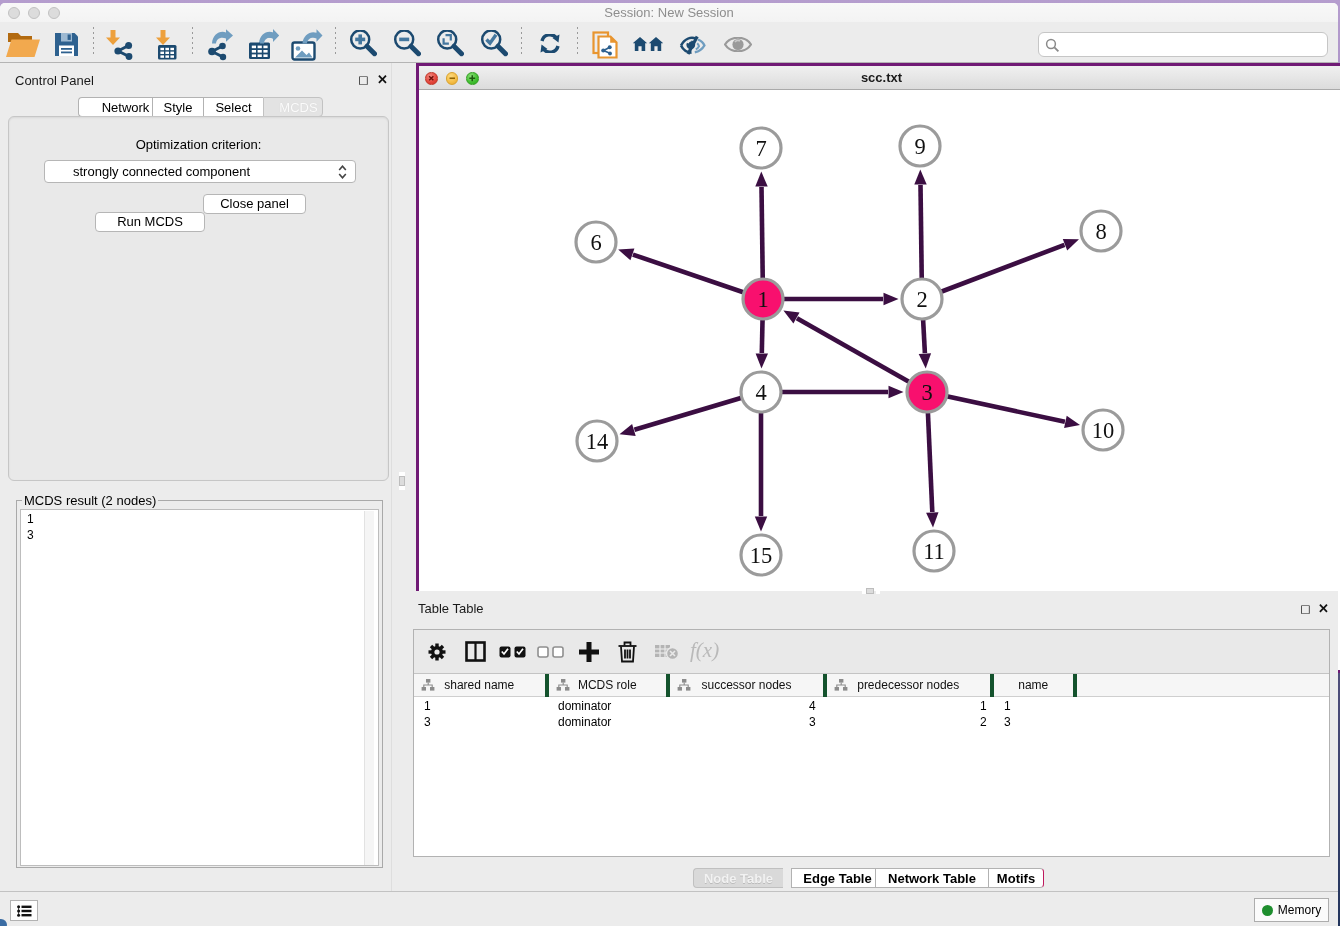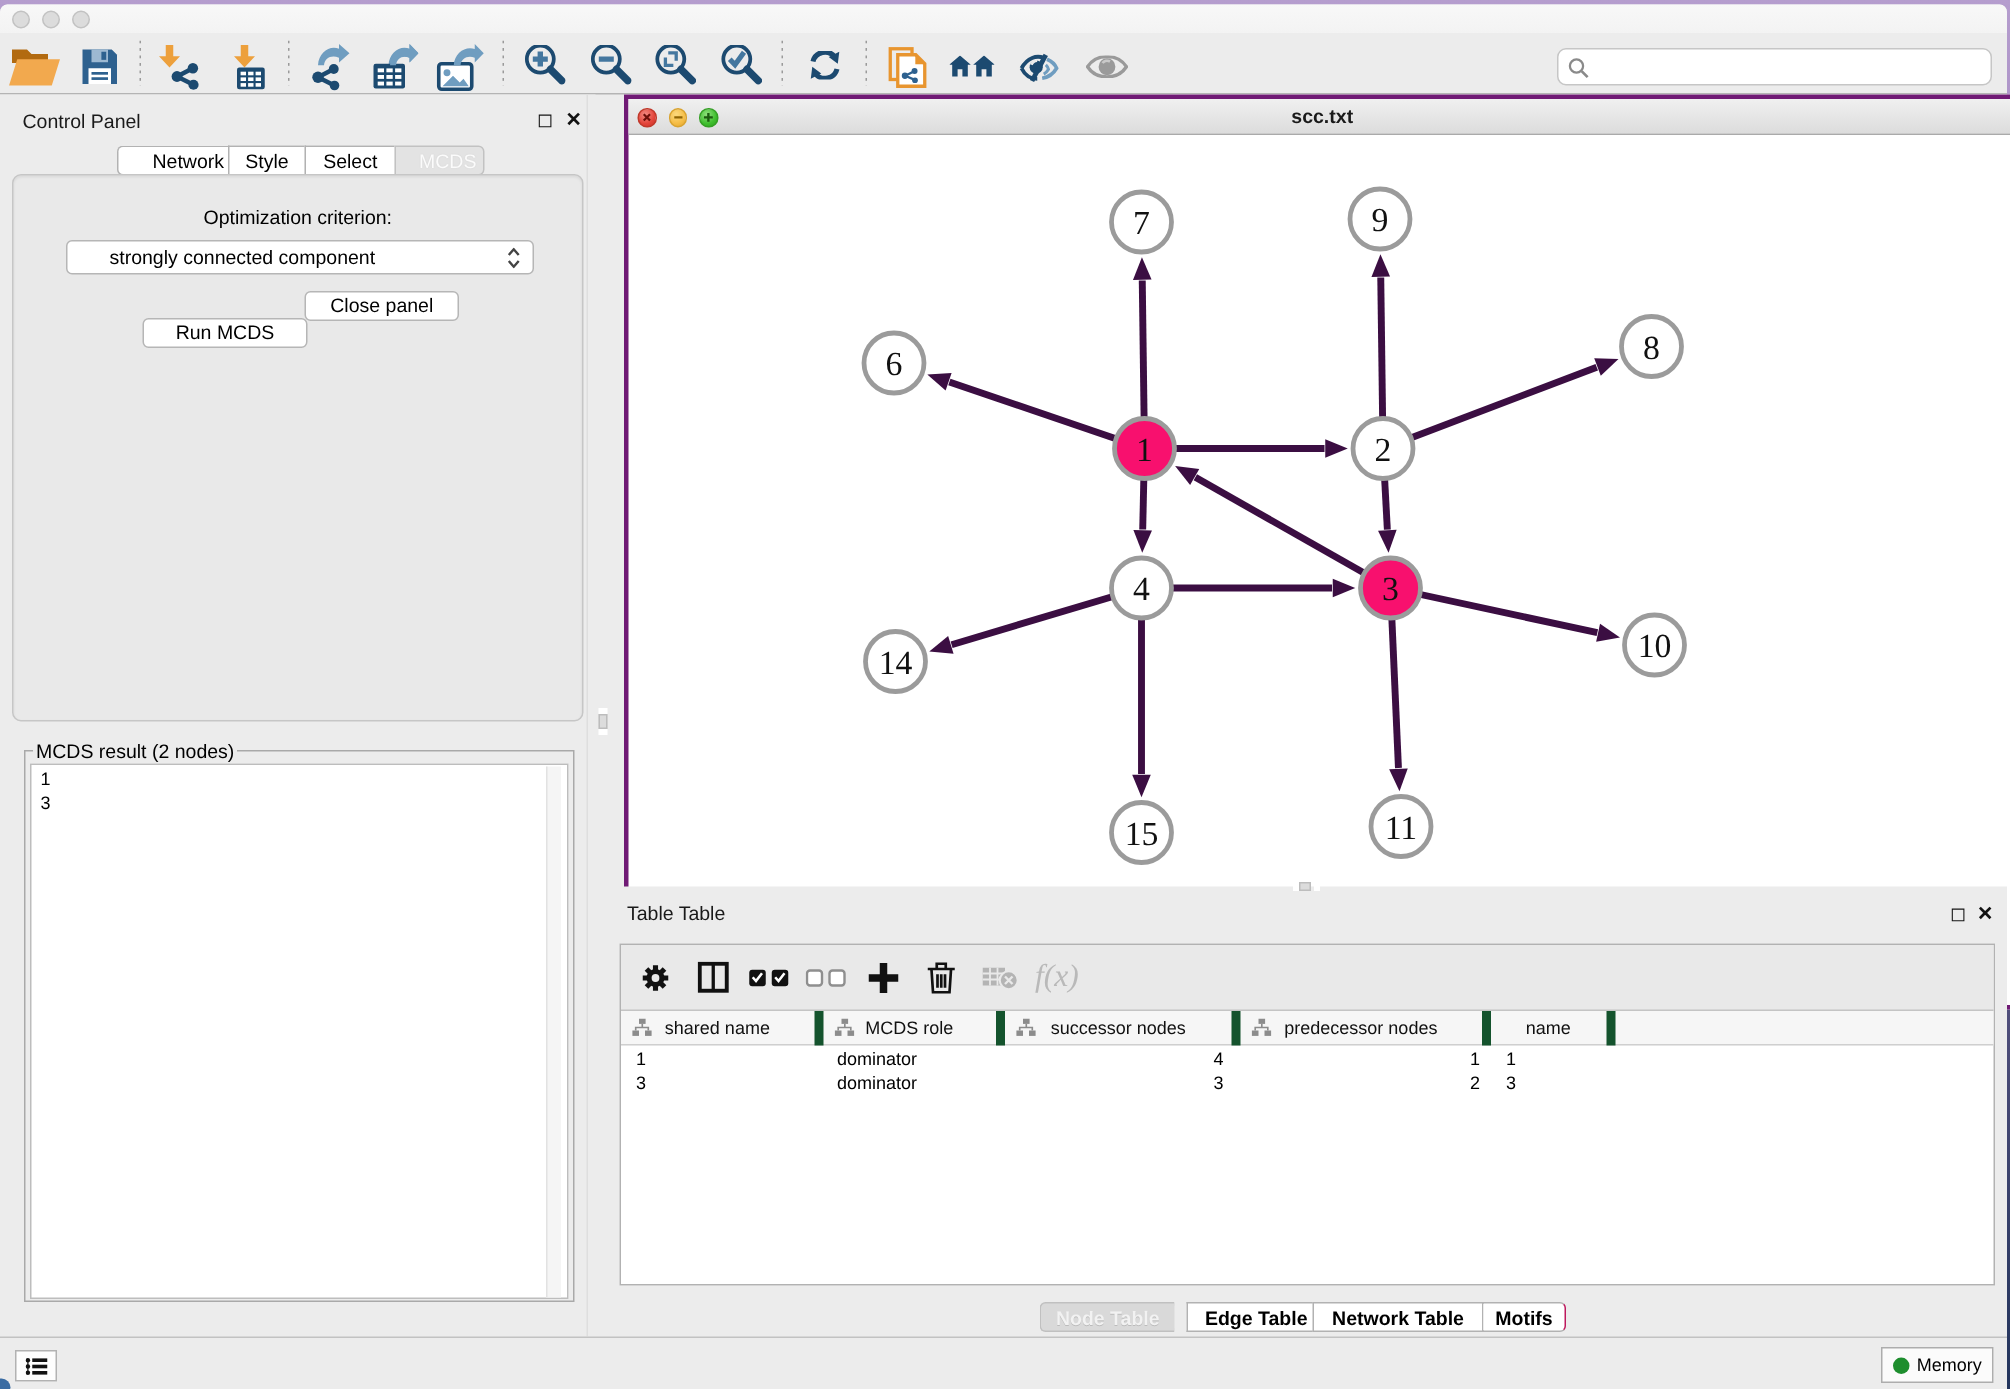--- a/index.html
+++ b/index.html
@@ -31,38 +31,39 @@
 #netframe{position:absolute;left:416px;top:60px;width:931px;height:610px;border:3px solid #701a75;background:#fff;}
 #nettitle{position:absolute;left:0;top:0;width:100%;height:24px;background:linear-gradient(#f0f0f0,#dcdcdc);border-bottom:1px solid #aaa;}
 .mtl{position:absolute;top:6px;width:12.5px;height:12.5px;border-radius:50%;}
 #netname{position:absolute;top:4px;width:100%;text-align:center;font-size:13px;color:#1a1a1a;font-weight:bold;}
 
 #tpanel{position:absolute;left:397px;top:588px;width:941px;height:300px;background:#ececec;}
 #tphead{position:absolute;left:21px;top:10px;font-size:13px;color:#1a1a1a;}
 #tpbox{position:absolute;left:16px;top:38px;width:917px;height:228px;border:1px solid #b2b2b2;background:#fff;}
 #tptoolbar{position:absolute;left:0;top:0;width:100%;height:44px;background:#e9e9e9;border-bottom:1px solid #c4c4c4;}
 #thead{position:absolute;left:0;top:44px;width:100%;height:23px;background:#f6f6f6;border-bottom:1px solid #cfcfcf;font-size:12px;color:#111;}
-.hcell{position:absolute;top:0;height:23px;line-height:22px;text-align:center;border-right:6px solid #14532d;}
+.hcell{position:absolute;top:0;height:23px;line-height:22px;text-align:center;border-right:4px solid #14532d;}
 .hicon{position:absolute;top:5px;}
 .trow{position:absolute;width:100%;height:16px;font-size:12px;color:#000;}
 .tcell{position:absolute;top:1px;}
 
 .btab{position:absolute;top:0;height:20px;line-height:19px;text-align:center;background:#fff;border:1px solid #b2b2b2;border-right:none;font-size:13px;color:#000;font-weight:bold;}
 .btab.sel{background:#d9d9d9;color:#f2f2f2;text-shadow:0 1px 0 #bbb;border-color:#c0c0c0;}
 
 #statusbar{position:absolute;left:0;top:888px;width:1338px;height:35px;background:#ececec;border-top:1px solid #c2c2c2;}
 #listbtn{position:absolute;left:10px;top:8px;width:28px;height:21px;background:#fdfdfd;border:1px solid #b2b2b2;}
 #membtn{position:absolute;left:1254px;top:6px;width:75px;height:24px;background:#fbfbfb;border:1px solid #adadad;font-size:12px;color:#000;line-height:22px;text-align:center;}
 </style></head>
 <body>
 <div id="win">
   <div id="titlebar">
     <div class="tl" style="left:8px;"></div>
     <div class="tl" style="left:27.5px;"></div>
     <div class="tl" style="left:47.5px;"></div>
+    <div id="wtitle">Session: New Session</div>
   </div>
   <div id="toolbar">
     <svg class="ticon" style="left:6px;top:9px;" width="35" height="27" viewBox="0 0 35 27">
       <path d="M2,2 h10 l3,3 h11 v6 h-24 z" fill="#b26a10"></path>
       <path d="M0,26 L5.5,8.5 L34,8.5 L28.5,26 Z" fill="#f2a94e"></path>
     </svg>
     <svg class="ticon" style="left:53px;top:9px;" width="27" height="27" viewBox="0 0 27 27">
       <path d="M2,2 h19.5 l3.5,3.5 v19.5 h-23 z" fill="#2e618f"></path>
       <rect x="8" y="2" width="11" height="8.5" fill="#9db9d2"></rect>
       <rect x="14.6" y="3.5" width="3.2" height="5.4" fill="#2e618f"></rect>

